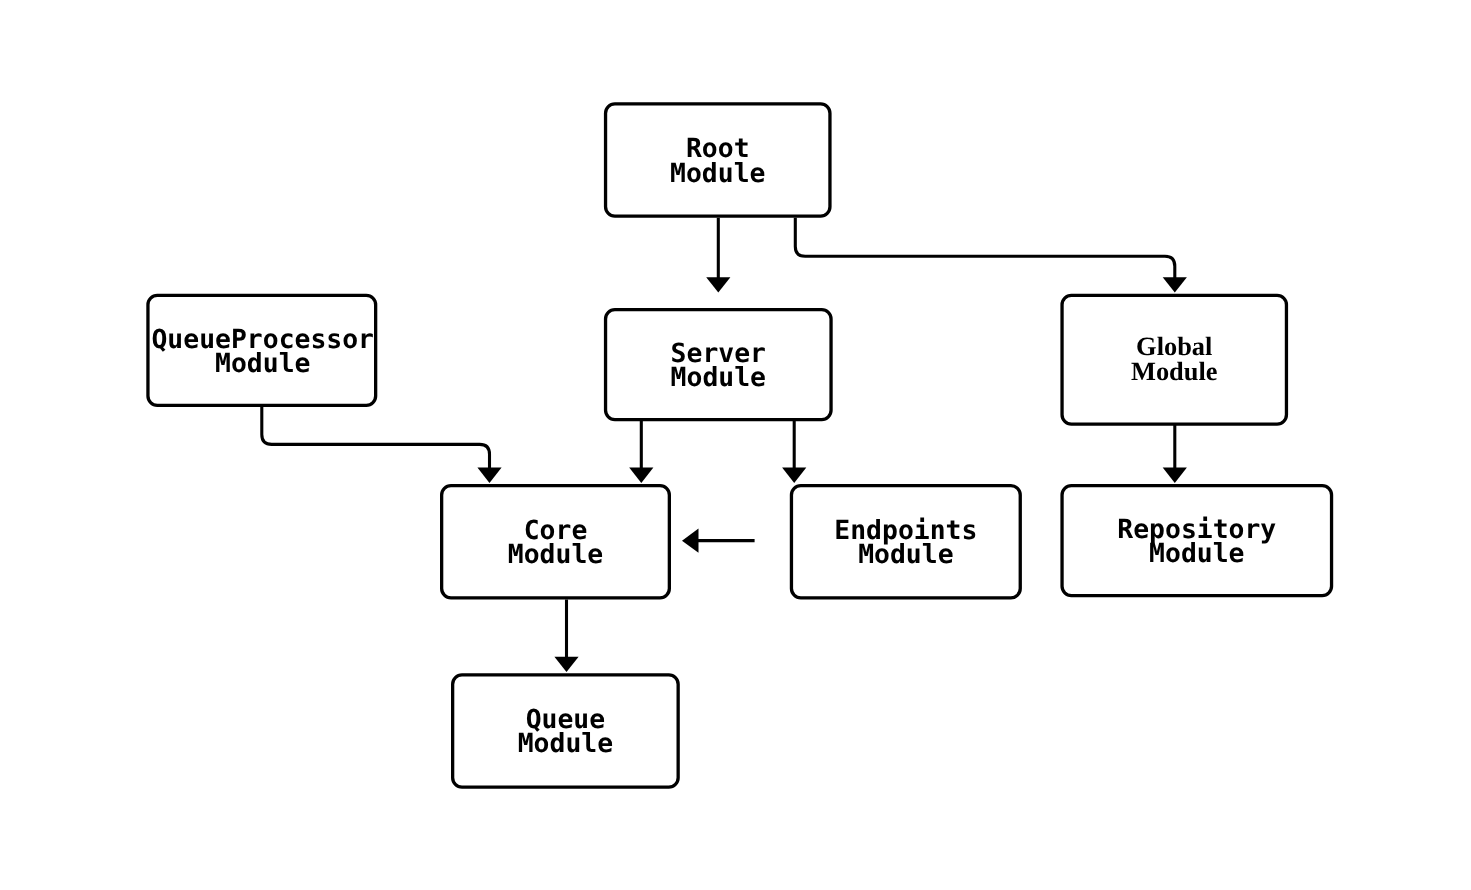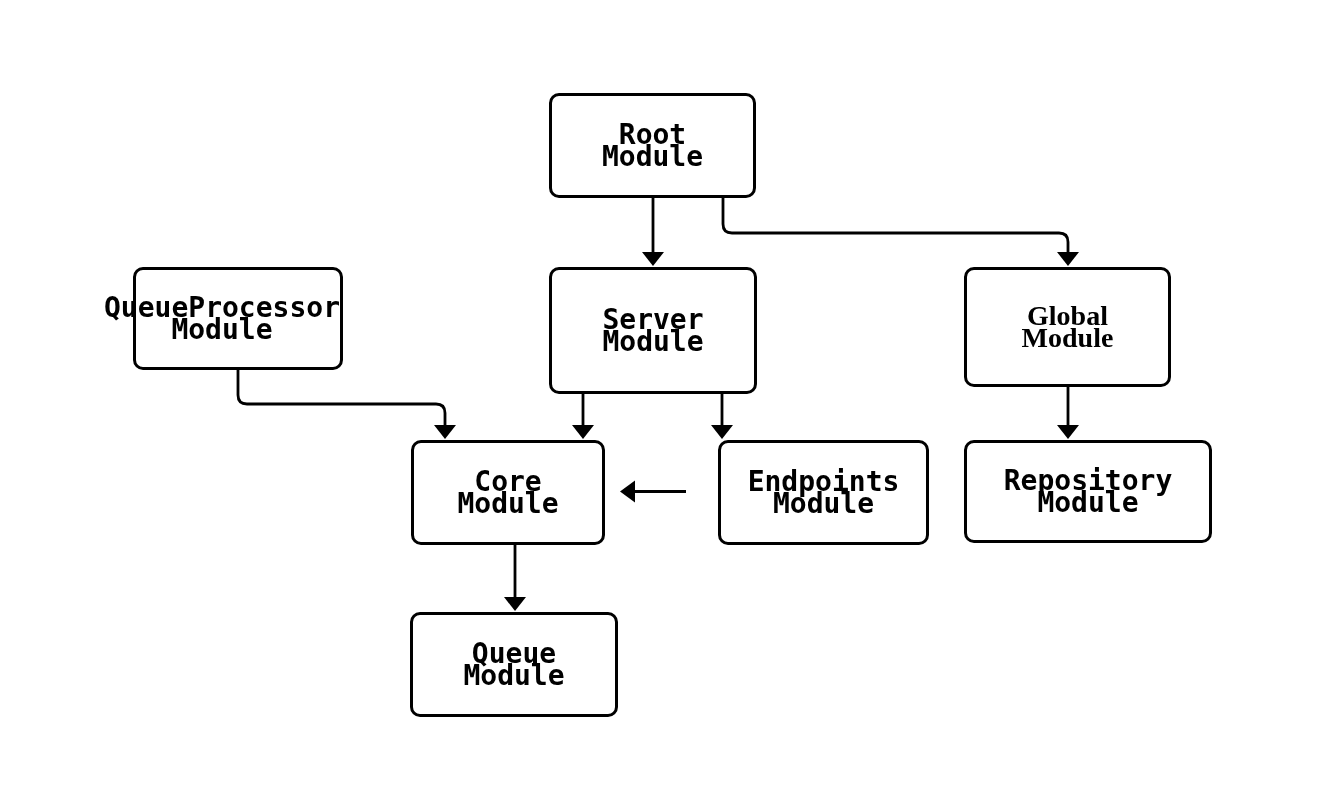--- a/index.html
+++ b/index.html
@@ -38,21 +38,21 @@
     border: 3px solid var(--node_border, #000000);
     border-radius: 10px;
     display: flex;
     align-items: center;
     justify-content: center;
   }
   .node-label {
     white-space: pre-line;
     text-align: center;
     font-weight: 700;
-    font-size: 28px;
+    font-size: 24px;
     line-height: 22px;
     color: var(--text, #000000);
     letter-spacing: 0px;
   }
 </style>
 </head>
 <body>
 
 <div class="canvas">
 
@@ -97,36 +97,36 @@
       <path class="edge-line" d="M515,545 L515,598"></path>
       <polygon class="edge-head" points="504,597 526,597 515,611"></polygon>
     </g>
   </svg>
 
   <div class="node" style="left:549px; top:93px; width:207px; height:105px;">
     <span class="node-label">Root
 Module</span>
   </div>
 
-  <div class="node" style="left:549px; top:267px; width:208px; height:127px;">
+  <div class="node" style="left:549px; top:280px; width:208px; height:103px;">
     <span class="node-label">Server
 Module</span>
   </div>
 
   <div class="node" style="left:964px; top:267px; width:207px; height:120px;font-family:Liberation Serif, serif;">
     <span class="node-label">Global
 Module</span>
   </div>
 
   <div class="node" style="left:133px; top:267px; width:210px; height:103px;justify-content:flex-end;">
     <span class="node-label">QueueProcessor
 Module</span>
   </div>
 
-  <div class="node" style="left:411px; top:440px; width:194px; height:105px;">
+  <div class="node" style="left:400px; top:440px; width:210px; height:105px;">
     <span class="node-label">Core
 Module</span>
   </div>
 
   <div class="node" style="left:686px; top:440px; width:211px; height:105px;margin-left:32px;">
     <span class="node-label">Endpoints
 Module</span>
   </div>
 
   <div class="node" style="left:964px; top:440px; width:248px; height:103px;">

